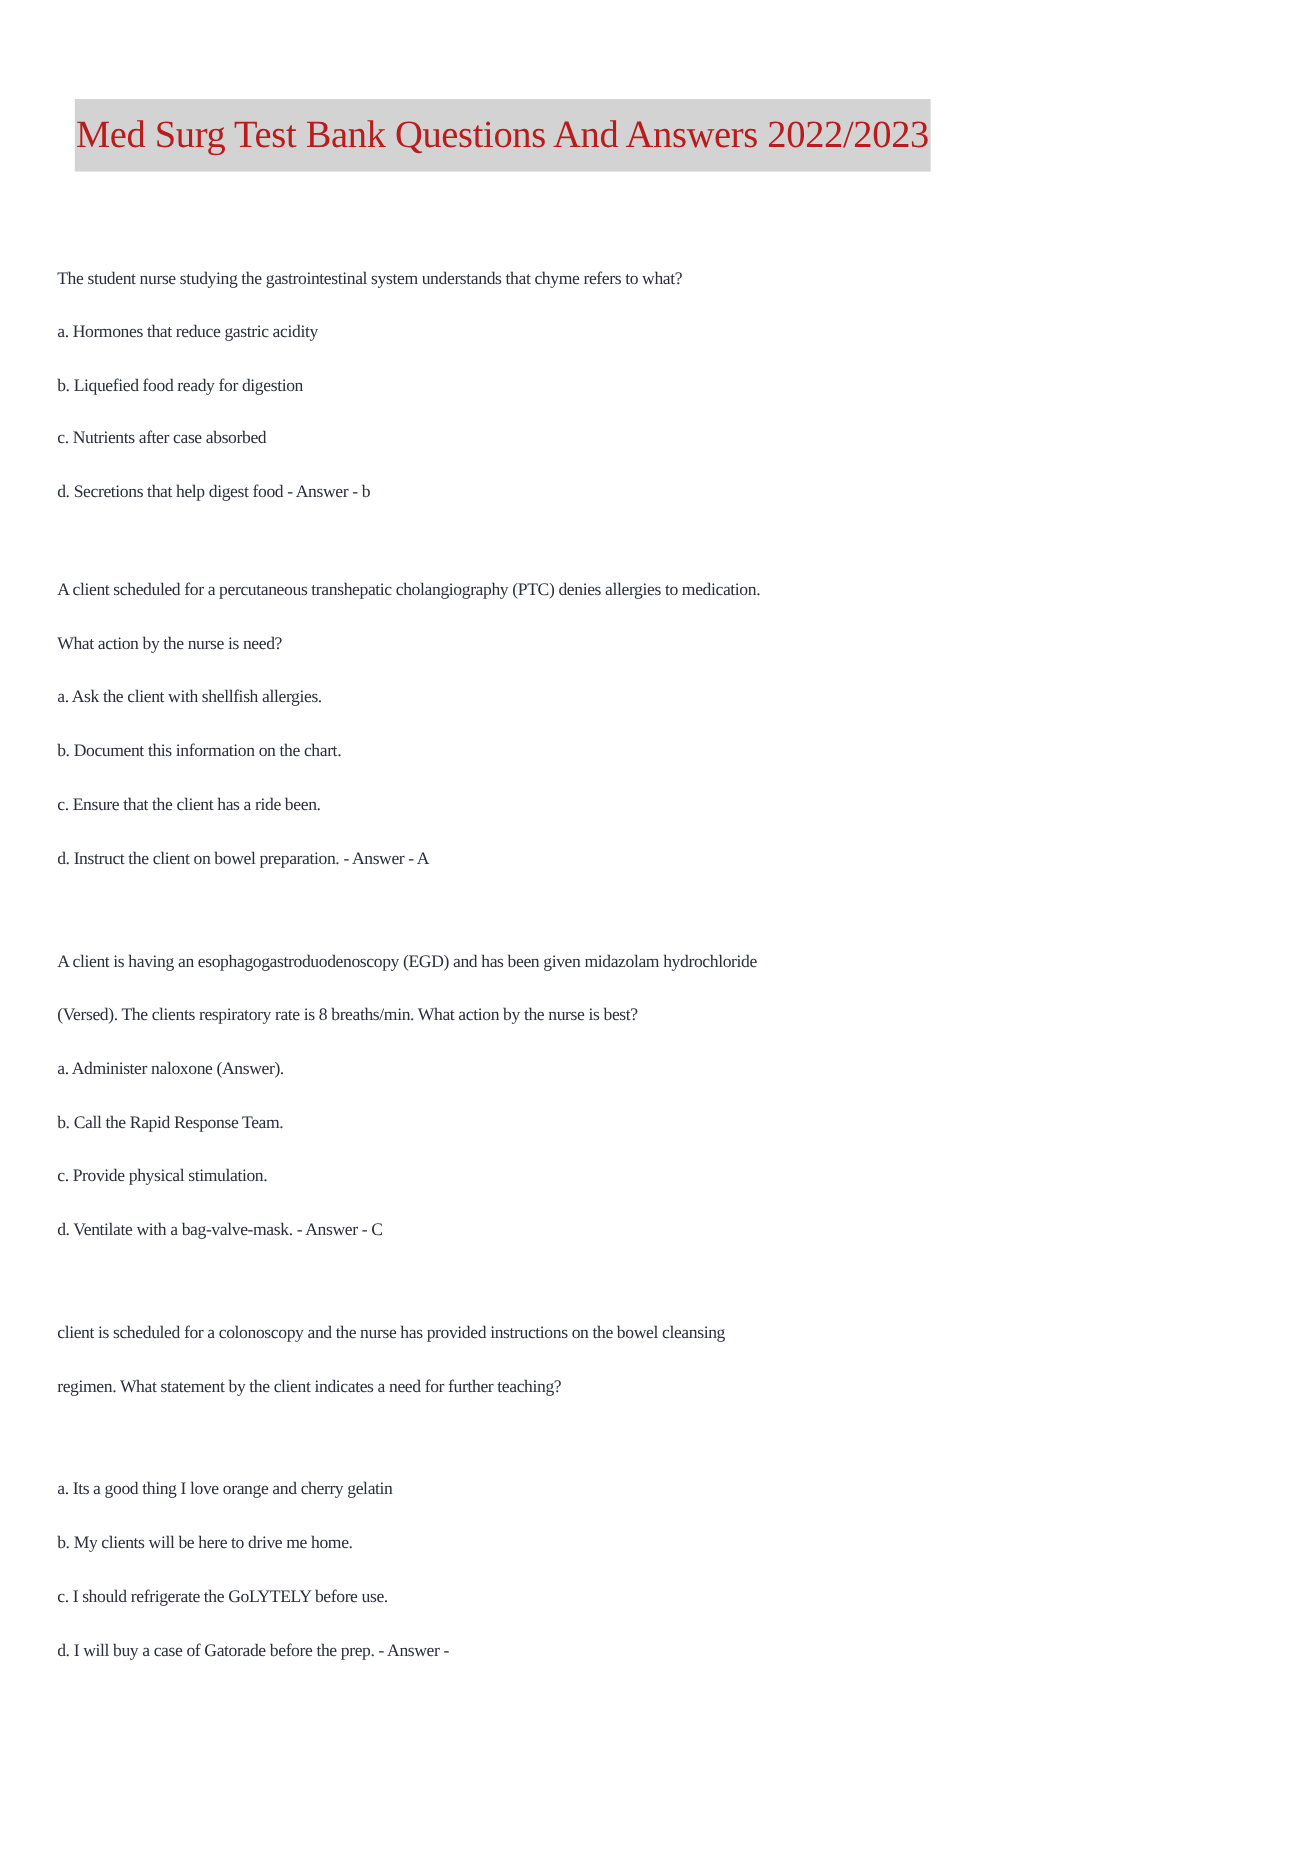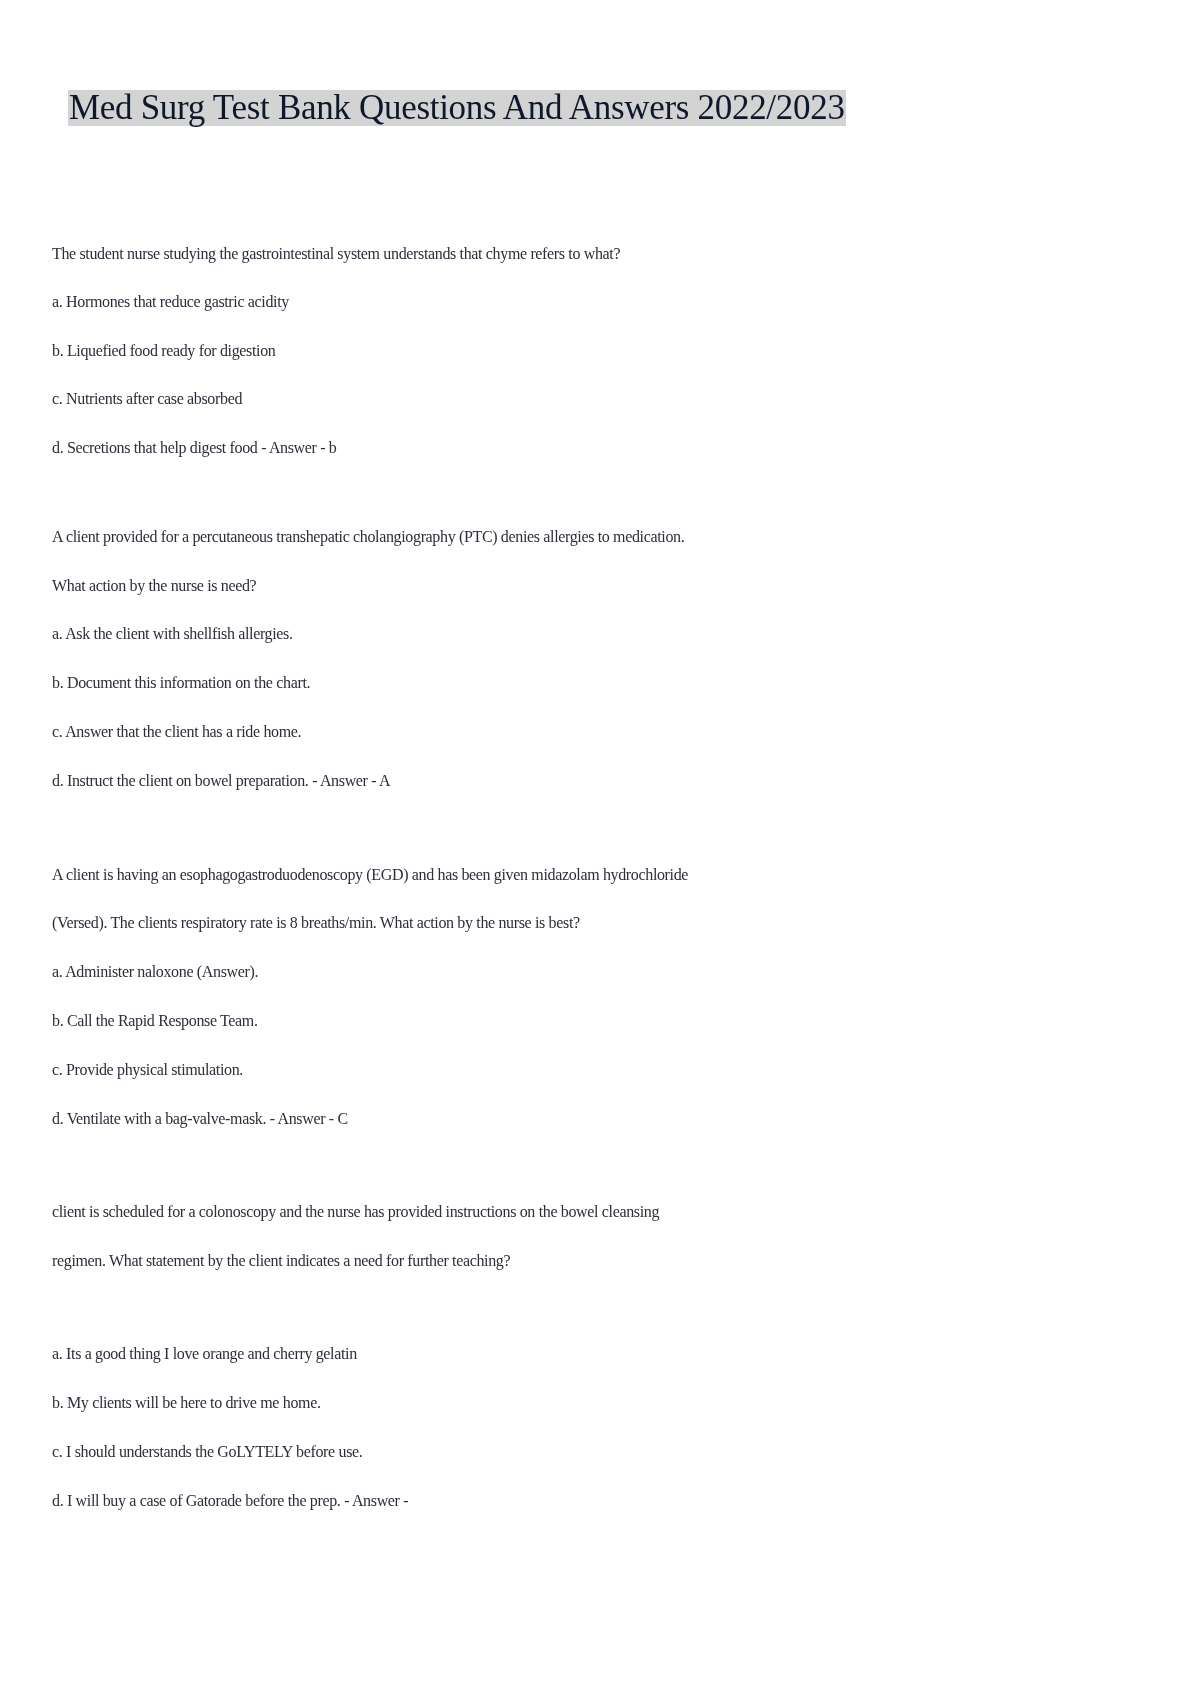--- a/index.html
+++ b/index.html
@@ -1,22 +1,22 @@
 <!DOCTYPE html>
 <html><head>
 <meta charset="utf-8">
 <style>
   html, body { margin: 0; padding: 0; background: #ffffff; }
   body { width: 1191px; height: 1684px; position: relative; overflow: hidden;
          font-family: "Liberation Serif", "DejaVu Serif", serif; }
   .title {
     position: absolute; left: 68px; top: 90px; height: 36px;
-    background: #d3d3d3; color: #0f172a;
+    background: #d3d3d3; color: #b91c1c;
     font-size: 35px; line-height: 36px; letter-spacing: -0.3px;
-    padding: 0 1px; white-space: nowrap;
+    padding: 15px 1px; white-space: nowrap;
   }
   .line {
     position: absolute; left: 52px; color: #2b2e3b;
     font-size: 16px; line-height: 26px; white-space: nowrap;
     letter-spacing: -0.35px;
   }
 </style>
 </head>
 <body>
 
@@ -25,38 +25,38 @@
 
   <div>
     <div class="line" style="top:241px">The student nurse studying the gastrointestinal system understands that chyme refers to what?</div>
     <div class="line" style="top:289px">a. Hormones that reduce gastric acidity</div>
     <div class="line" style="top:338px">b. Liquefied food ready for digestion</div>
     <div class="line" style="top:386px">c. Nutrients after case absorbed</div>
     <div class="line" style="top:435px">d. Secretions that help digest food - Answer - b</div>
   </div>
 
   <div>
-    <div class="line" style="top:524px">A client provided for a percutaneous transhepatic cholangiography (PTC) denies allergies to medication.</div>
+    <div class="line" style="top:524px">A client scheduled for a percutaneous transhepatic cholangiography (PTC) denies allergies to medication.</div>
     <div class="line" style="top:573px">What action by the nurse is need?</div>
     <div class="line" style="top:621px">a. Ask the client with shellfish allergies.</div>
     <div class="line" style="top:670px">b. Document this information on the chart.</div>
-    <div class="line" style="top:719px">c. Answer that the client has a ride home.</div>
+    <div class="line" style="top:719px">c. Ensure that the client has a ride been.</div>
     <div class="line" style="top:768px">d. Instruct the client on bowel preparation. - Answer - A</div>
   </div>
 
   <div>
     <div class="line" style="top:862px">A client is having an esophagogastroduodenoscopy (EGD) and has been given midazolam hydrochloride</div>
     <div class="line" style="top:910px">(Versed). The clients respiratory rate is 8 breaths/min. What action by the nurse is best?</div>
     <div class="line" style="top:959px">a. Administer naloxone (Answer).</div>
     <div class="line" style="top:1008px">b. Call the Rapid Response Team.</div>
     <div class="line" style="top:1057px">c. Provide physical stimulation.</div>
     <div class="line" style="top:1106px">d. Ventilate with a bag-valve-mask. - Answer - C</div>
   </div>
 
   <div>
     <div class="line" style="top:1199px">client is scheduled for a colonoscopy and the nurse has provided instructions on the bowel cleansing</div>
     <div class="line" style="top:1248px">regimen. What statement by the client indicates a need for further teaching?</div>
     <div class="line" style="top:1341px">a. Its a good thing I love orange and cherry gelatin</div>
     <div class="line" style="top:1390px">b. My clients will be here to drive me home.</div>
-    <div class="line" style="top:1439px">c. I should understands the GoLYTELY before use.</div>
+    <div class="line" style="top:1439px">c. I should refrigerate the GoLYTELY before use.</div>
     <div class="line" style="top:1488px">d. I will buy a case of Gatorade before the prep. - Answer -</div>
   </div>
 </div>
 
 </body></html>

